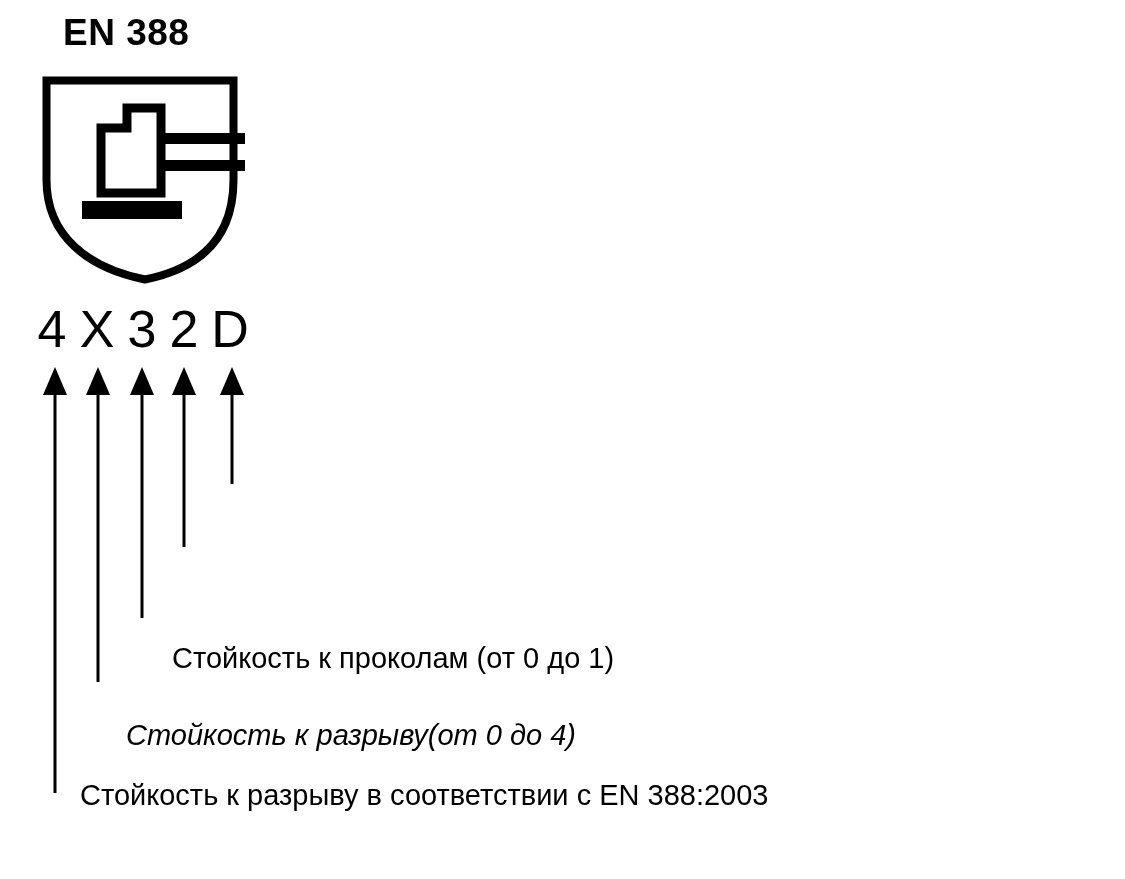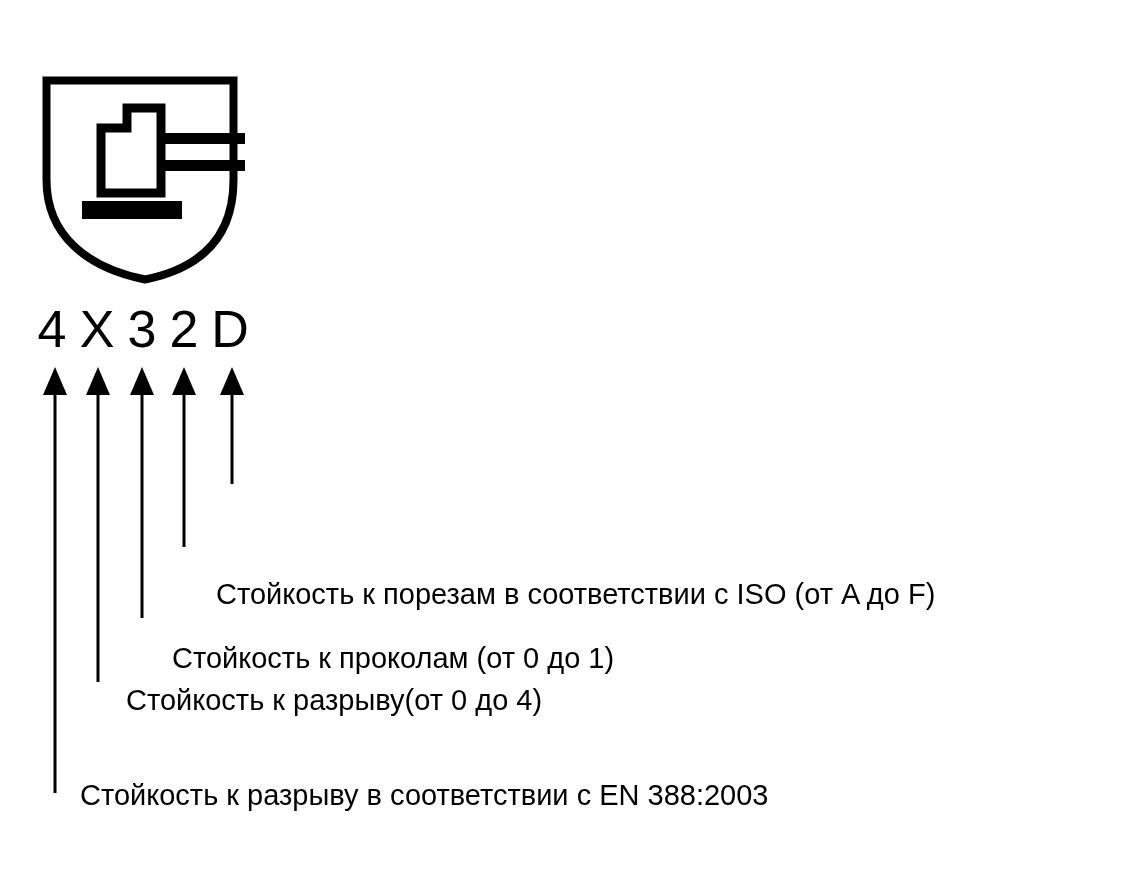--- a/index.html
+++ b/index.html
@@ -76,20 +76,21 @@
   }
   .caption .line { display: block; }
 </style>
 </head>
 <body>
 
 <div id="page">
 
   <div id="pictogram-block">
 
+    <div id="standard-title">EN 388</div>
 
     <svg id="shield-svg" width="230" height="225" viewBox="0 0 230 225">
 
       <path d="M 12.5 12.5 L 199.5 12.5 L 199.5 112 C 199.5 168 168 200 111 211.5 C 54 200 12.5 168 12.5 112 Z" fill="none" stroke="#000000" stroke-width="8" stroke-linejoin="miter"></path>
 
       <path d="M 67 125 L 67 60 L 93 60 L 93 40 L 127 40 L 127 125 Z" fill="none" stroke="#000000" stroke-width="9" stroke-linejoin="miter"></path>
 
       <rect x="127" y="65" width="84" height="11" fill="#000000"></rect>
 
       <rect x="127" y="92" width="84" height="11" fill="#000000"></rect>
@@ -127,29 +128,26 @@
       <line x1="184" y1="390" x2="184" y2="547" stroke="#000000" stroke-width="3"></line>
       <polygon points="184,367 172,395 196,395" fill="#000000"></polygon>
     </g>
 
     <g>
       <line x1="232" y1="390" x2="232" y2="484" stroke="#000000" stroke-width="3"></line>
       <polygon points="232,367 220,395 244,395" fill="#000000"></polygon>
     </g>
   </svg>
 
-  <div class="caption" style="left:216px; top:492px;">
-    <span class="line">Стойкость к порезам в соответствии с ISO (от A до F)</span>
-  </div>
 
   <div class="caption" style="left:172px; top:556px;">
     <span class="line">Стойкость к проколам (от 0 до 1)</span>
   </div>
 
-  <div class="caption" style="left:126px; top:598px;">
+  <div class="caption" style="left:126px; top:633px;font-style:italic;">
     <span class="line">Стойкость к разрыву(от 0 до 4)</span>
   </div>
 
   <div class="caption" style="left:80px; top:693px;">
     <span class="line">Стойкость к разрыву в соответствии с EN 388:2003</span>
     
   </div>
 
   <div class="caption" style="left:30px; top:803px;">
     

